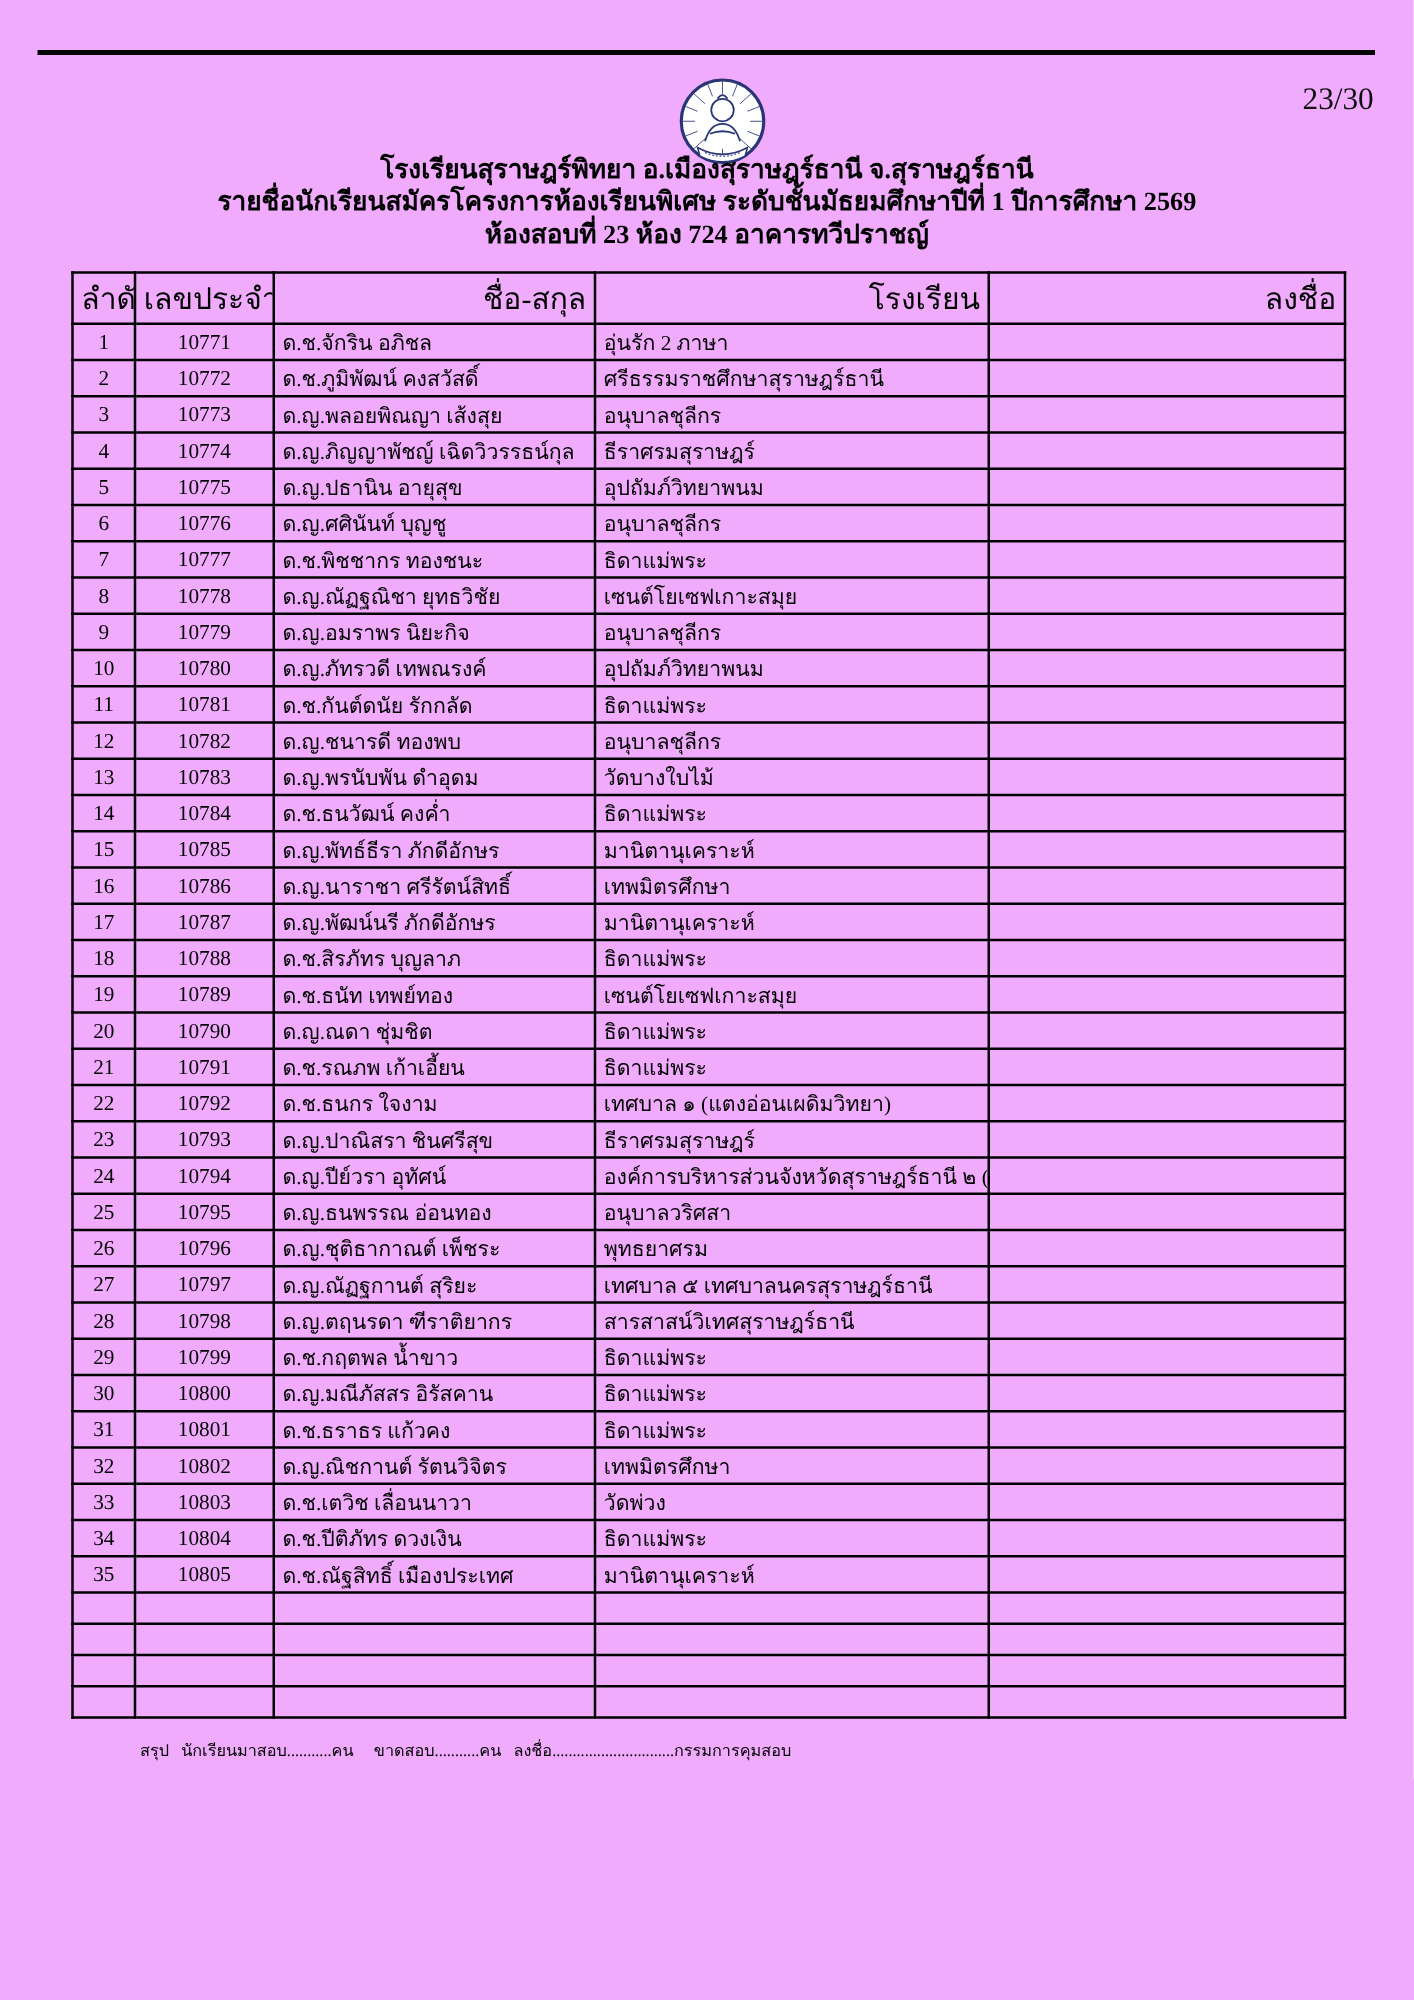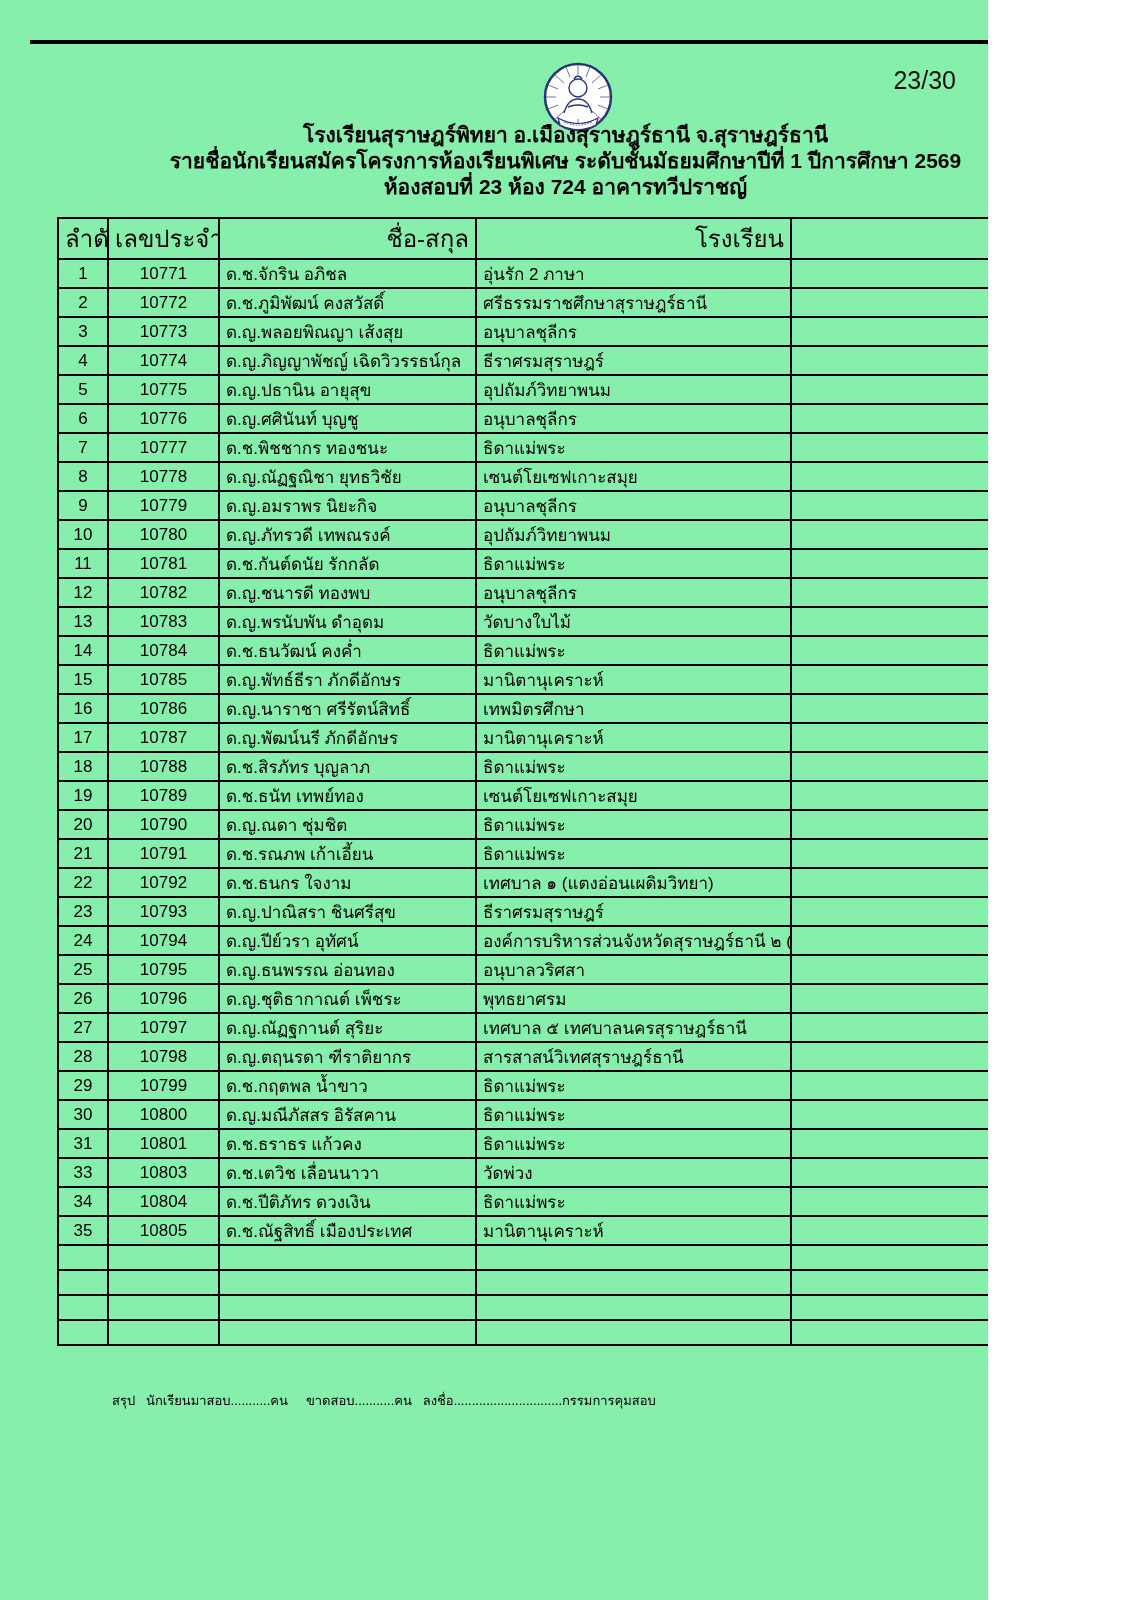--- a/index.html
+++ b/index.html
@@ -1,20 +1,20 @@
 <!DOCTYPE html>
 <html><head>
 <meta charset="utf-8">
 <style>
   html,body{margin:0;padding:0;background:#ffffff;}
   .page{
     position:relative;
-    width:988px;height:1600px;
-    background:#86efac;
-    font-family:Liberation Sans, sans-serif;
+    width:1131px;height:1600px;
+    background:#f0abfc;
+    font-family:Liberation Serif, serif;
     color:#000;
     overflow:hidden;
   }
   .top-rule{
     position:absolute;top:40px;left:30px;width:1070px;height:4px;background:#000;
   }
   .page-number{
     position:absolute;top:66px;right:32px;
     font-size:25px;color:#111;
   }
@@ -323,20 +323,27 @@
           <td class="cell-left"></td>
         </tr>
         <tr>
           <td class="cell-center cell-num">31</td>
           <td class="cell-center cell-num">10801</td>
           <td class="cell-left">ด.ช.ธราธร แก้วคง</td>
           <td class="cell-left">ธิดาแม่พระ</td>
           <td class="cell-left"></td>
         </tr>
         <tr>
+          <td class="cell-center cell-num">32</td>
+          <td class="cell-center cell-num">10802</td>
+          <td class="cell-left">ด.ญ.ณิชกานต์ รัตนวิจิตร</td>
+          <td class="cell-left">เทพมิตรศึกษา</td>
+          <td class="cell-left"></td>
+        </tr>
+        <tr>
           <td class="cell-center cell-num">33</td>
           <td class="cell-center cell-num">10803</td>
           <td class="cell-left">ด.ช.เตวิช เลื่อนนาวา</td>
           <td class="cell-left">วัดพ่วง</td>
           <td class="cell-left"></td>
         </tr>
         <tr>
           <td class="cell-center cell-num">34</td>
           <td class="cell-center cell-num">10804</td>
           <td class="cell-left">ด.ช.ปีติภัทร ดวงเงิน</td>

